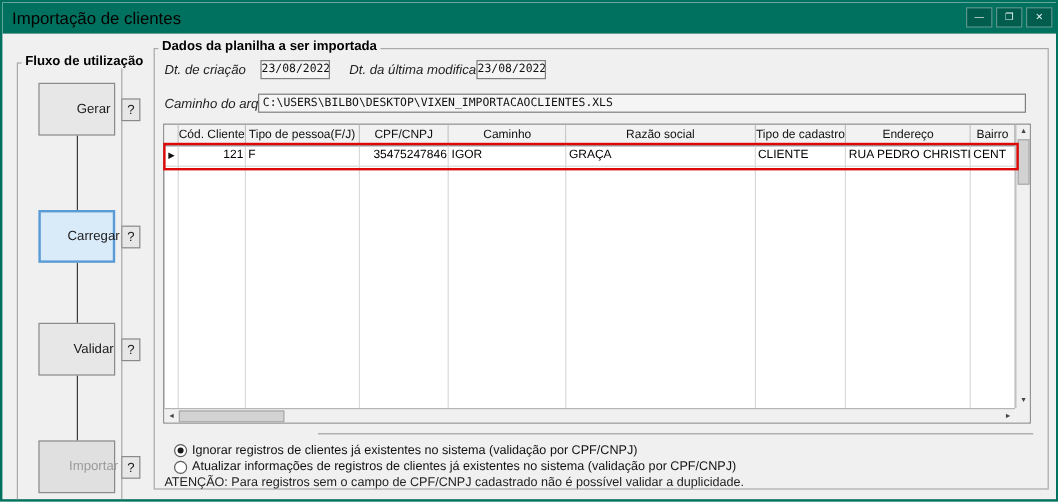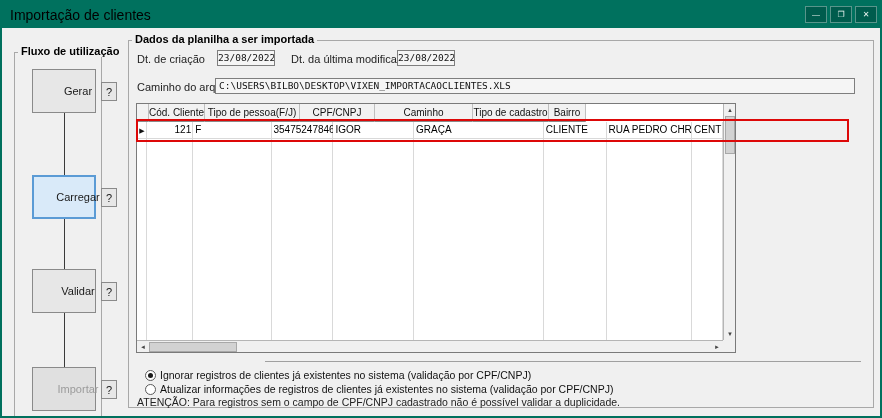--- a/index.html
+++ b/index.html
@@ -33,29 +33,29 @@
               background:#E7E7E7; border:1px solid #8A8A8A; font-size:11px;
               font-family:"Liberation Sans",sans-serif; display:flex; align-items:center;
               justify-content:center; color:#1A1A1A; cursor:default;padding-left:28px; }
   .flow-btn.active { background:var(--active-bg,#D9EAF9); border:2px solid var(--active-border,#5B9BD5); }
   .flow-btn.disabled { color:#9B9B9B; background:#E0E0E0; }
   .help-btn { position:absolute; left:86px; width:16px; height:19px; background:#E7E7E7;
               border:1px solid #8A8A8A; font-size:11px; display:flex; align-items:center;
               justify-content:center; color:#1A1A1A; cursor:default; }
 
   
-  .fld-label { position:absolute; font-size:11px; color:#222; white-space:nowrap; }
+  .fld-label { position:absolute; font-size:11px; font-style:italic; color:#222; white-space:nowrap; }
   .fld { position:absolute; height:16px; background:#F5F5F5; border:1px solid #7E7E7E;
          font-family:"DejaVu Sans Mono", monospace; font-size:9.5px; line-height:14px;
          color:#111; overflow:hidden; white-space:nowrap; }
   .fld.center { text-align:center; }
   .fld.left { padding-left:3px; }
 
   
-  .grid { position:absolute; left:7px; top:62px; width:600px; height:250px;
+  .grid { position:absolute; left:7px; top:62px; width:723px; height:250px;
           background:#FFFFFF; border:1px solid #7A7A7A; }
   .grid-header { position:absolute; top:0; left:0; right:12px; height:18px; display:flex; }
   .gh-cell { background:#F2F2F2; border-right:1px solid #BFBFBF; border-bottom:1px solid #8A8A8A;
              font-size:10px; color:#111; display:flex; align-items:center; justify-content:center;
              overflow:hidden; white-space:nowrap; }
   .grid-body { position:absolute; top:18px; left:0; right:12px; bottom:12px; display:flex; }
   .gb-col { border-right:1px solid #D9D9D9; height:100%; }
   .grid-row { position:absolute; top:18px; left:0; right:12px; height:17px; display:flex;
               border-bottom:1px solid #D9D9D9; }
   .gr-cell { font-size:10px; color:#000; line-height:16px; overflow:hidden; white-space:nowrap;
@@ -155,21 +155,23 @@
         <div class="gb-col c7"></div>
         <div class="gb-col c8"></div>
       </div>
 
       <div class="grid-header">
         <div class="gh-cell c0"></div>
         <div class="gh-cell c1">Cód. Cliente</div>
         <div class="gh-cell c2">Tipo de pessoa(F/J)</div>
         <div class="gh-cell c3">CPF/CNPJ</div>
         <div class="gh-cell c4">Caminho</div>
+        <div class="gh-cell c5">Razão social</div>
         <div class="gh-cell c6">Tipo de cadastro</div>
+        <div class="gh-cell c7">Endereço</div>
         <div class="gh-cell c8">Bairro</div>
       </div>
 
       <div class="grid-row">
         <div class="gr-cell c0 row-marker">▶</div>
         <div class="gr-cell c1 right">121</div>
         <div class="gr-cell c2">F</div>
         <div class="gr-cell c3 right">35475247846</div>
         <div class="gr-cell c4">IGOR</div>
         <div class="gr-cell c5">GRAÇA</div>

